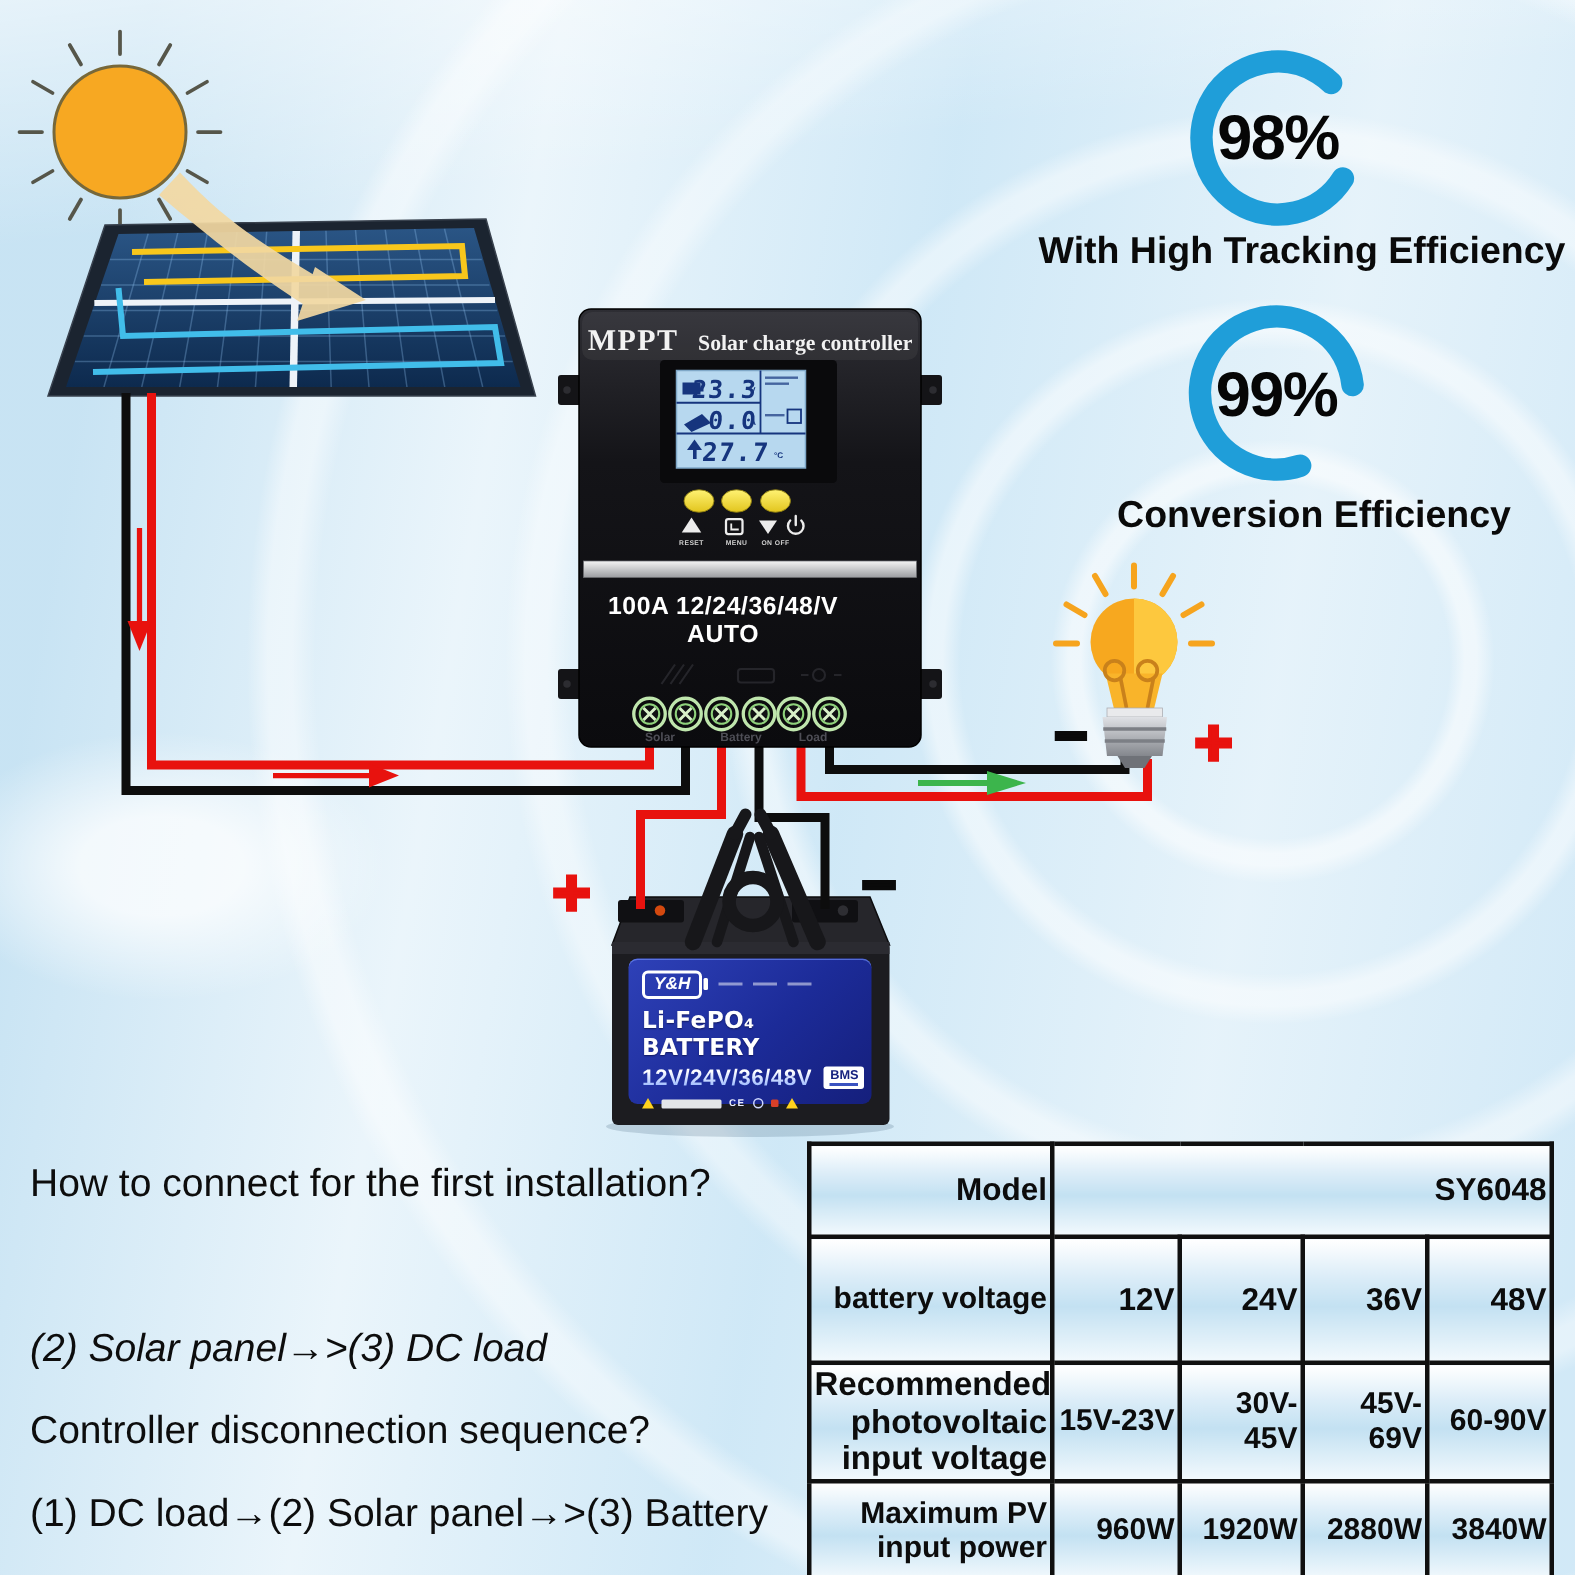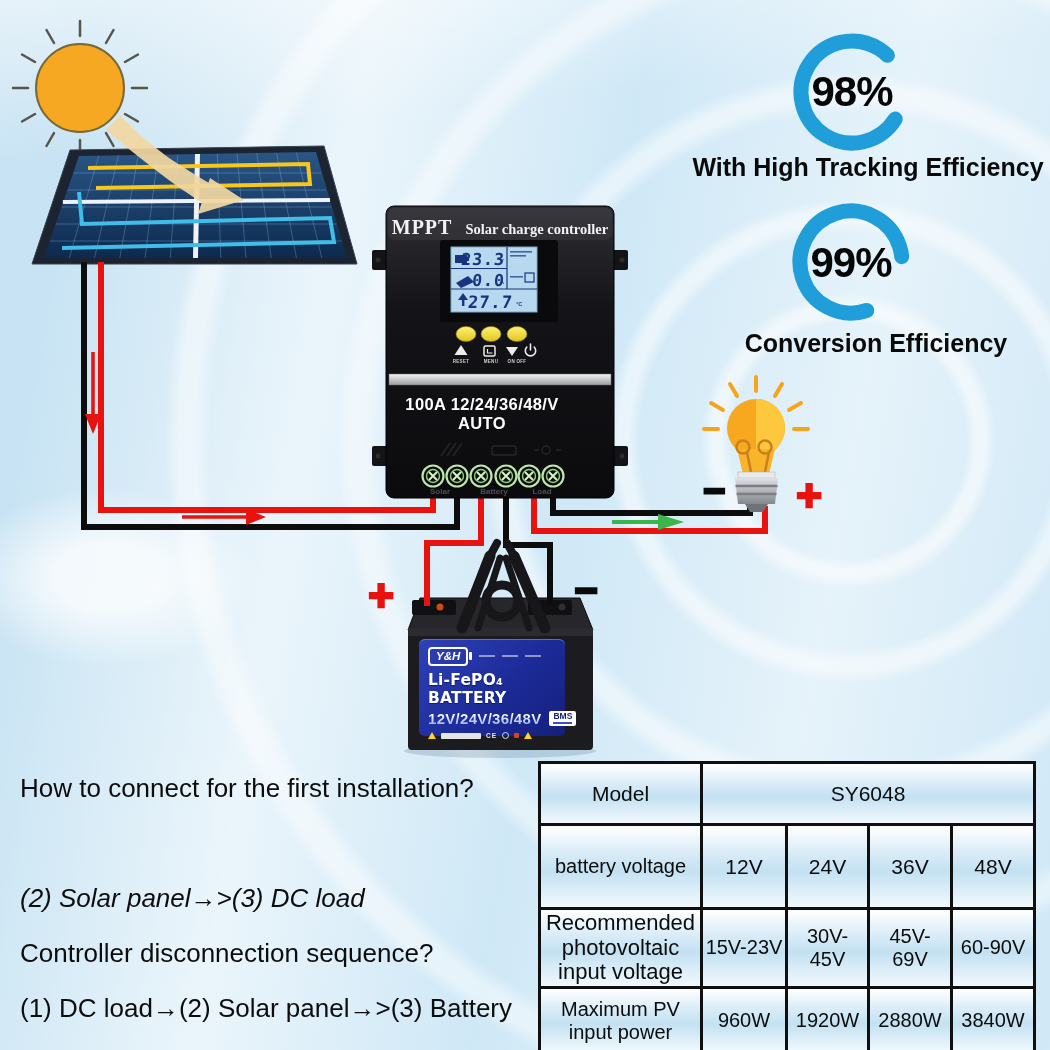--- a/index.html
+++ b/index.html
@@ -33,21 +33,21 @@
   
   .eff-val{font-size:42px;font-weight:700;color:#060606;text-align:center;letter-spacing:-1px;line-height:44px;}
   .eff-label{font-size:25px;font-weight:700;color:#0a0a0a;text-align:center;}
 
   
   .mark{font-weight:900;line-height:1;-webkit-text-stroke:2.5px currentColor;}
   .mark.red{color:#e8120e;}
   .mark.blk{color:#0a0a0a;}
 
   
-  .bat-label{left:419px;top:639px;width:146px;height:97px;border-radius:6px;
+  .bat-label{left:419px;top:639px;width:162px;height:97px;border-radius:6px;
     background:linear-gradient(135deg,#2e41b8 0%,#1c2b98 55%,#151f7c 100%);
     box-shadow:inset 0 1px 0 rgba(120,150,255,.6);padding:7px 9px;box-sizing:border-box;color:#fff;}
   .logo-row{display:flex;align-items:center;height:20px;}
   .yh-logo{display:inline-flex;align-items:center;border:2px solid #fff;border-radius:4px;
            padding:0 6px;font-size:11.5px;font-weight:900;font-style:italic;height:15px;}
   .yh-nub{display:inline-block;width:3px;height:8px;background:#fff;border-radius:1px;margin-left:1px;}
   .mini-dash{display:inline-block;width:16px;height:2px;background:rgba(255,255,255,.5);margin-left:7px;}
   .bat-name{font-family:"DejaVu Sans",sans-serif;font-weight:700;font-size:15.5px;margin-top:5px;
             letter-spacing:.2px;text-shadow:0 1px 1px rgba(0,0,30,.5);}
   .bat-volt-row{display:flex;align-items:center;margin-top:3px;}
@@ -63,22 +63,22 @@
   .cert-bar{width:40px;height:6px;background:#e3e6e9;border-radius:1px;}
   .ce{font-size:6.5px;font-weight:700;color:#e8ecff;letter-spacing:1px;}
   .cert-dot{width:5px;height:5px;border-radius:50%;border:1px solid #cfd8ff;}
   .cert-sq-red{width:5px;height:5px;background:#d84028;border-radius:1px;}
 
   
   .qa-line{left:20px;color:#0d0d0d;font-size:26px;line-height:32px;white-space:pre;}
 
   
   .spec-table{position:absolute;left:538px;top:761px;border-collapse:collapse;table-layout:fixed;width:495px;}
-  .spec-table td,.spec-table th{border:3px solid #101010;text-align:center;vertical-align:middle;
-    font-weight:400;color:#0c0c0c;padding:1px 2px;
+  .spec-table td,.spec-table th{border:3px solid #101010;text-align:right;vertical-align:middle;
+    font-weight:700;color:#0c0c0c;padding:1px 2px;
     background:linear-gradient(180deg,#ffffff 0%,#dcedf8 30%,#c3e1f2 55%,#f2f9fd 100%);}
   .fs21{font-size:21px;} .fs20{font-size:20px;} .fs18{font-size:22px;line-height:1.12;}
 </style>
 </head>
 <body>
 
 <div class="scene">
 
   <svg class="diagram" width="1050" height="1050" viewBox="0 0 1050 1050">
     <defs>

